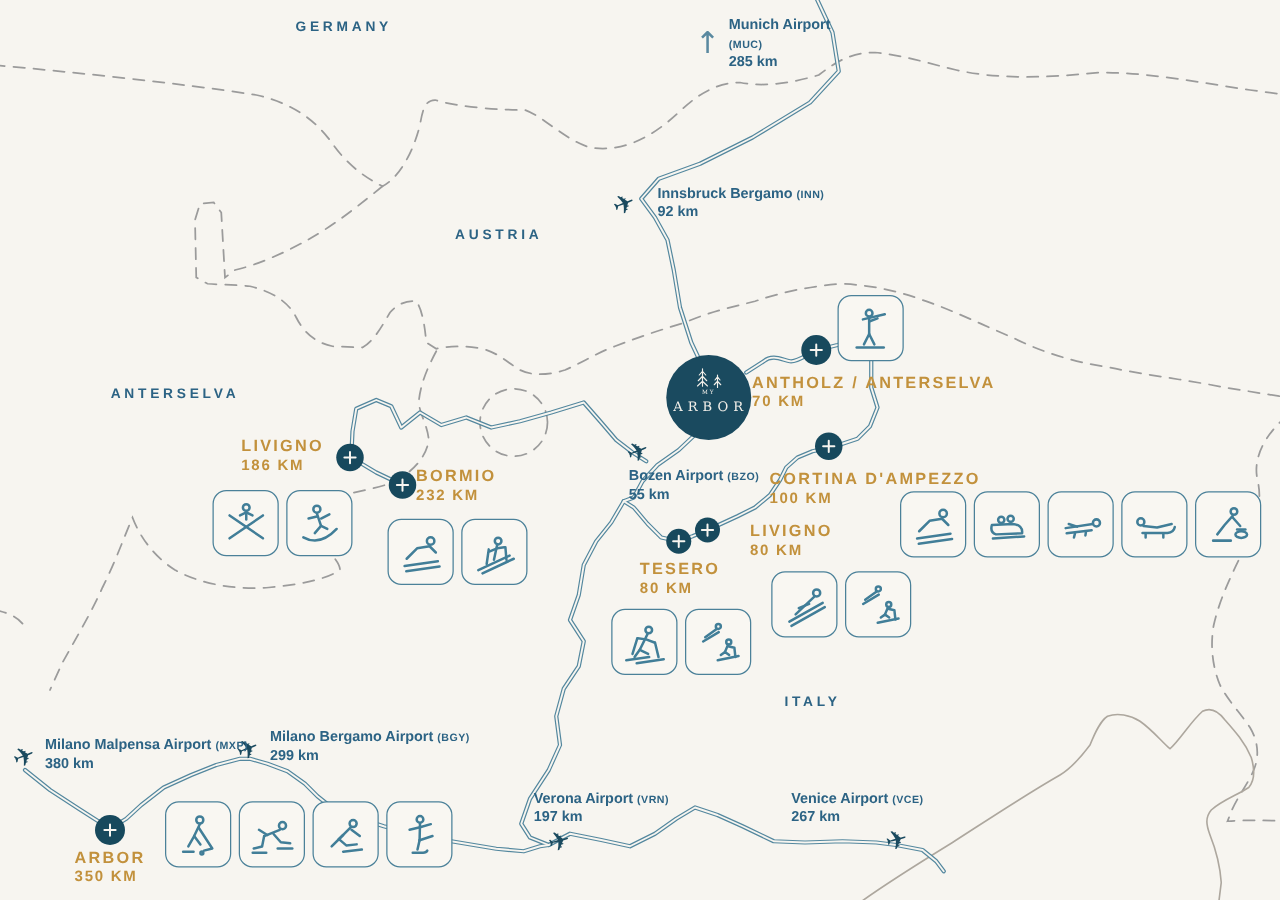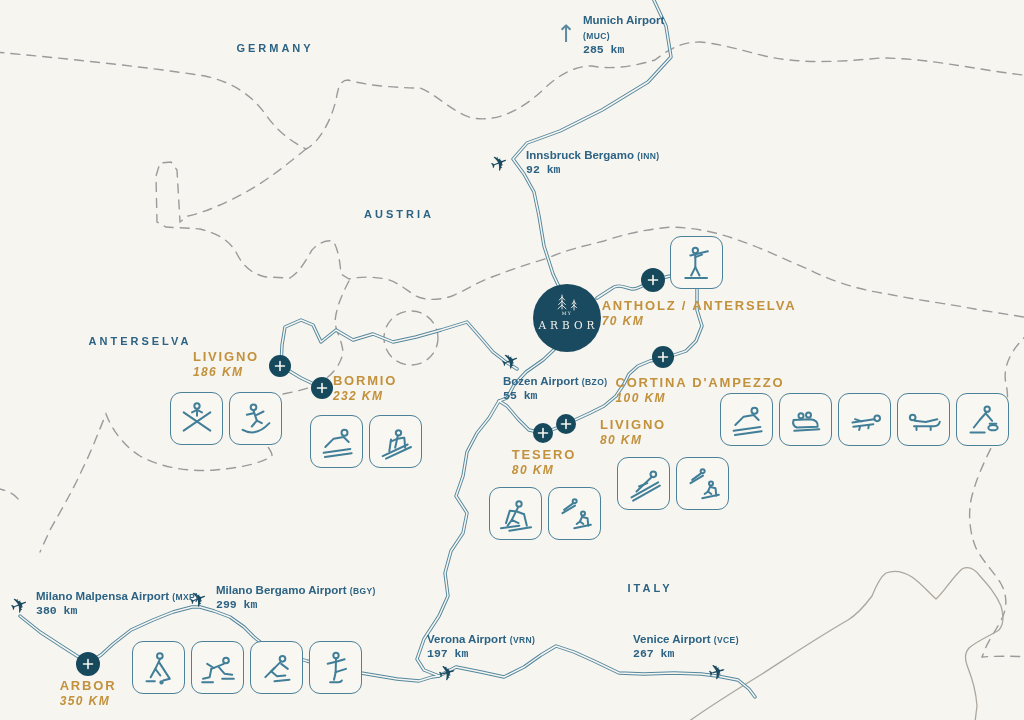--- a/index.html
+++ b/index.html
@@ -4,26 +4,26 @@
 <style>
   html,body{margin:0;padding:0;}
   body{
     width:1024px;height:720px;position:relative;overflow:hidden;
     background:#f7f5f0;
     font-family:"Liberation Sans", sans-serif;
   }
   svg.map{position:absolute;left:0;top:0;}
   .ap{position:absolute;color:#2c6384;font-weight:bold;font-size:11.5px;line-height:1.3;}
   .ap .code{font-size:8.5px;letter-spacing:.4px;}
-  .ap .dist{font-size:11.5px;font-family:Liberation Mono, monospace;}
+  .ap .dist{font-size:11.5px;}
   .venue{position:absolute;transform:translateX(-50%);text-align:left;color:#c2913c;
          font-weight:bold;font-size:13px;letter-spacing:1.8px;white-space:nowrap;line-height:1;}
-  .venue .v-dist{font-size:12px;letter-spacing:1.4px;margin-top:3px;font-style:italic;}
+  .venue .v-dist{font-size:12px;letter-spacing:1.4px;margin-top:3px;}
   .country{position:absolute;transform:translateX(-50%);color:#2c6384;font-weight:bold;
-           font-size:11px;letter-spacing:3px;white-space:nowrap;margin-top:26px;}
+           font-size:11px;letter-spacing:3px;white-space:nowrap;}
   .icon-group{position:absolute;display:flex;gap:6px;}
   .icon-box{width:53px;height:53px;box-sizing:border-box;border:1.5px solid #4b8199;
             border-radius:11px;background:#f9f7f2;display:flex;align-items:center;justify-content:center;}
   .icon-box svg{display:block;}
 </style>
 </head>
 <body>
 
 <svg class="map" width="1024" height="720" viewBox="0 0 1024 720">
 

